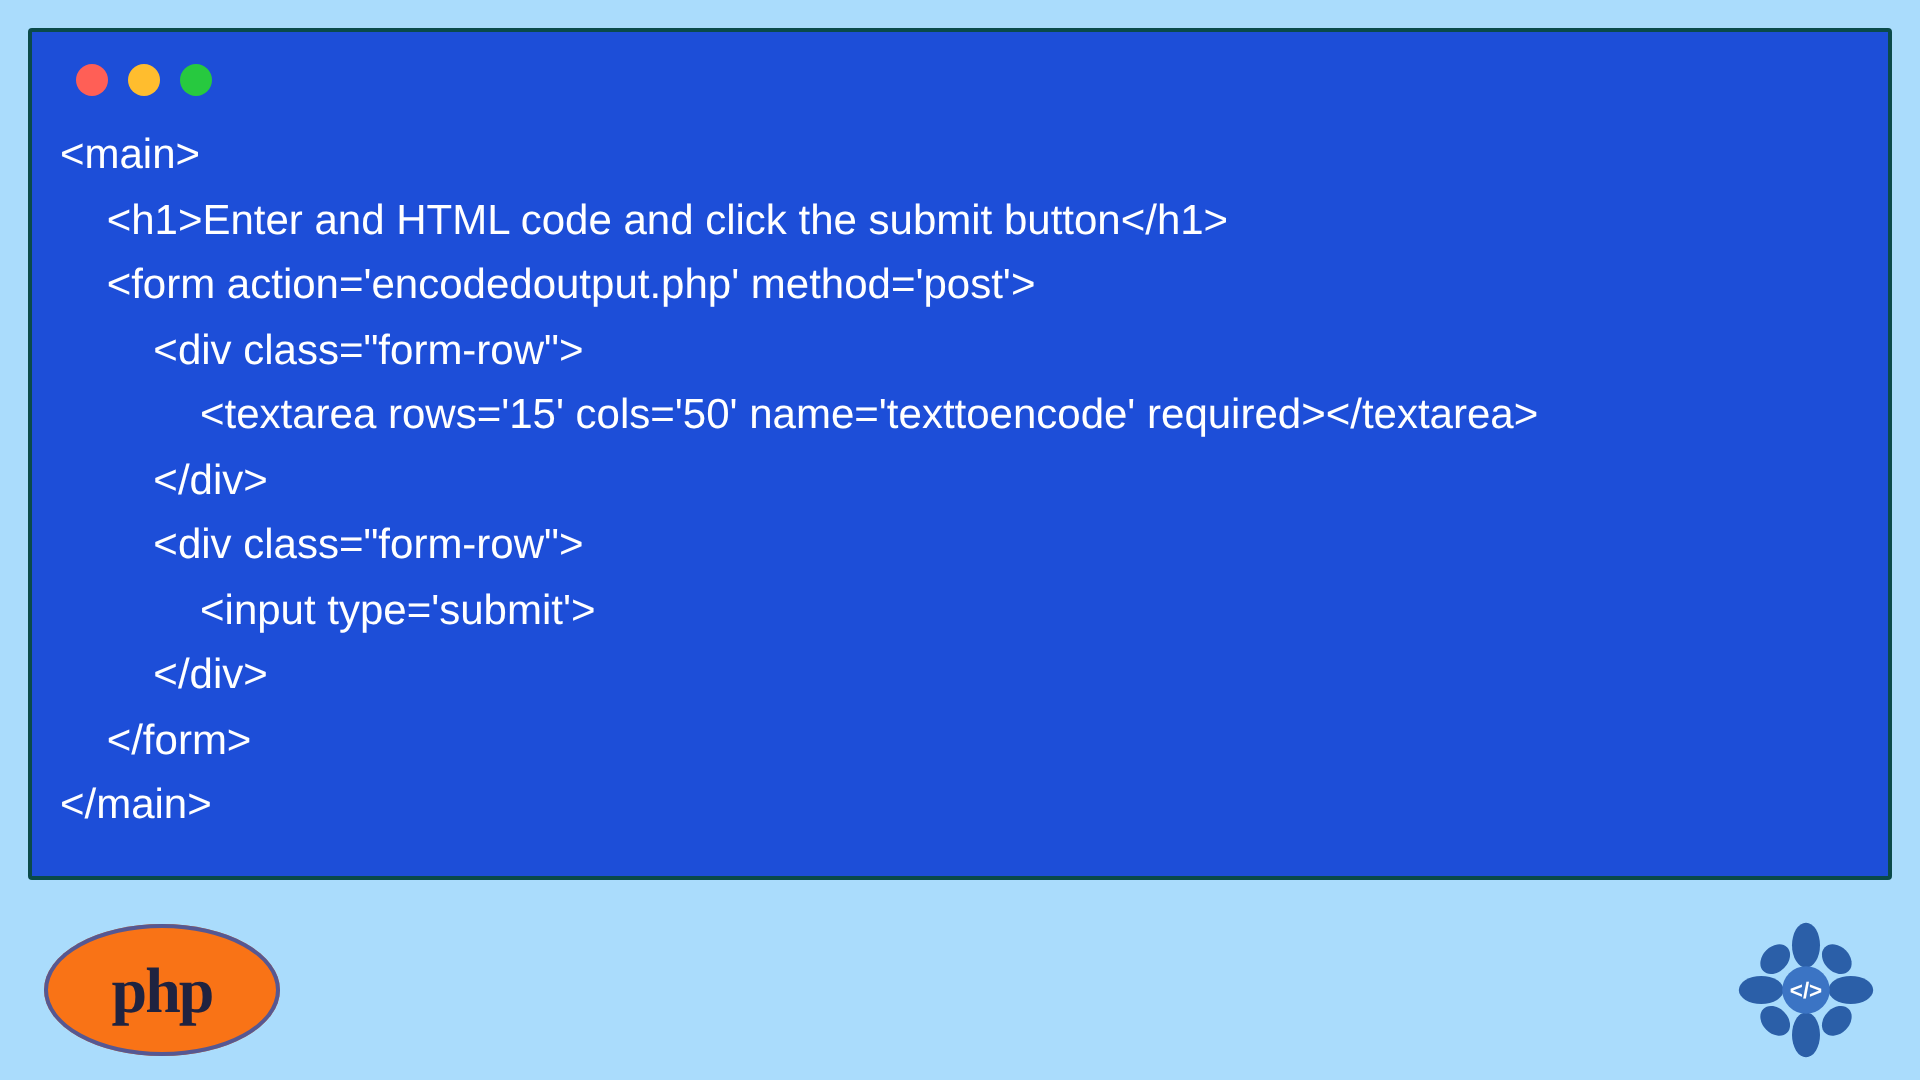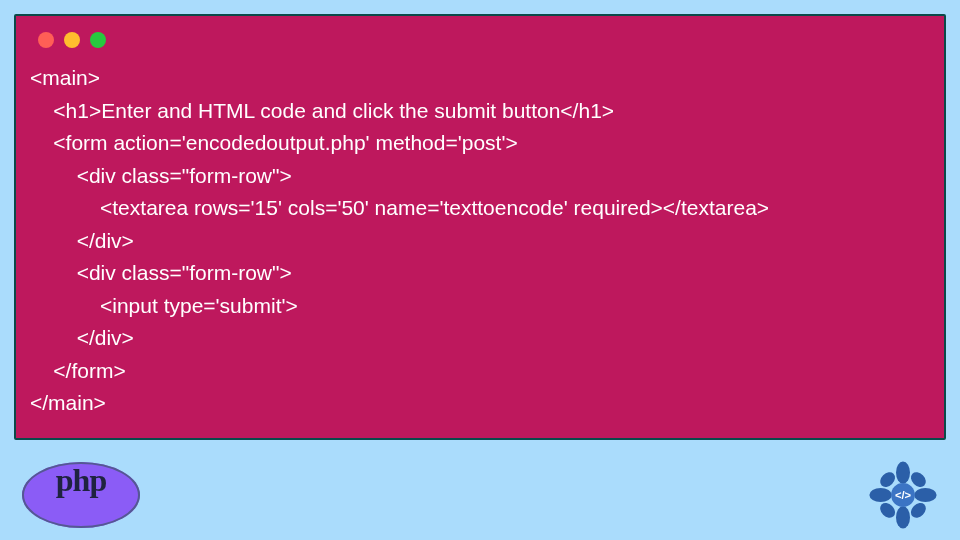--- a/index.html
+++ b/index.html
@@ -5,21 +5,21 @@
   * { margin: 0; padding: 0; box-sizing: border-box; }
   body {
     width: 960px;
     height: 540px;
     background: #aadcfc;
     font-family: Arial, Helvetica, sans-serif;
     overflow: hidden;
   }
   .code-block {
     margin: 14px 14px 0 14px;
-    background: #be185d;
+    background: #1d4ed8;
     border: 2px solid #0a4a4a;
     border-radius: 2px;
     padding: 10px 14px 18px 14px;
     color: #ffffff;
   }
   .window-controls {
     display: flex;
     gap: 10px;
     margin: 6px 0 14px 8px;
   }
@@ -39,23 +39,23 @@
     left: 0; right: 0; bottom: 0;
     height: 90px;
     display: flex;
     align-items: center;
     justify-content: space-between;
     padding: 0 22px;
   }
   
   .php-logo {
     width: 118px; height: 66px;
-    background: #8b5cf6;
+    background: #f97316;
     border-radius: 50% / 50%;
-    display: flex; align-items: flex-start; justify-content: center;
+    display: flex; align-items: center; justify-content: center;
     box-shadow: 0 0 0 2px #555893 inset;
   }
   .php-logo span {
     font-family: Georgia, "Times New Roman", serif;
     font-weight: bold;
     font-size: 32px;
     letter-spacing: -1px;
     color: #1f2340;
   }
   

